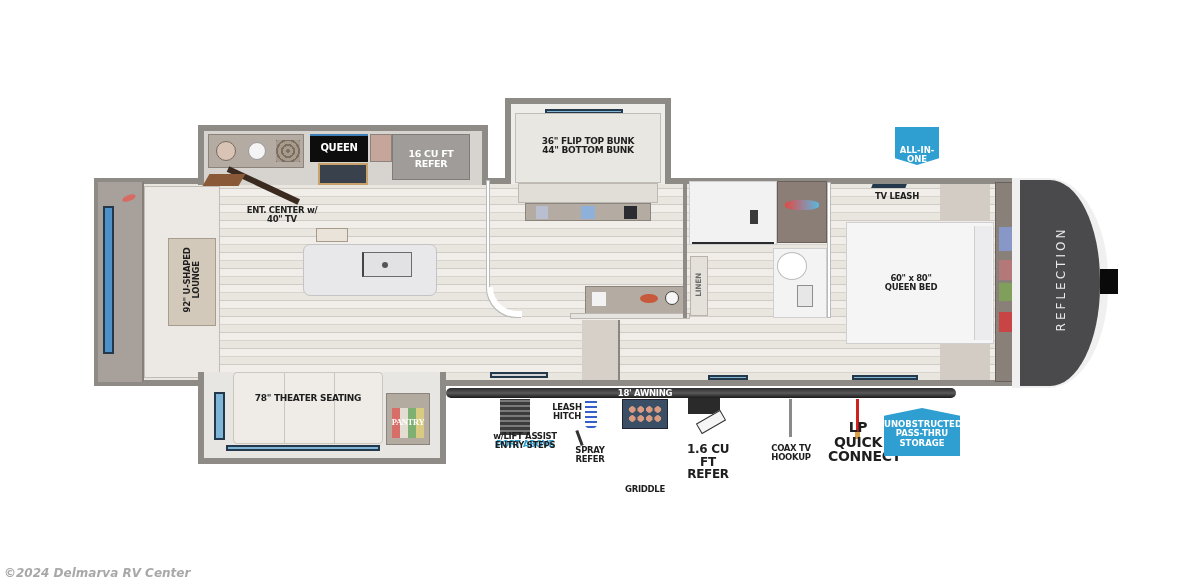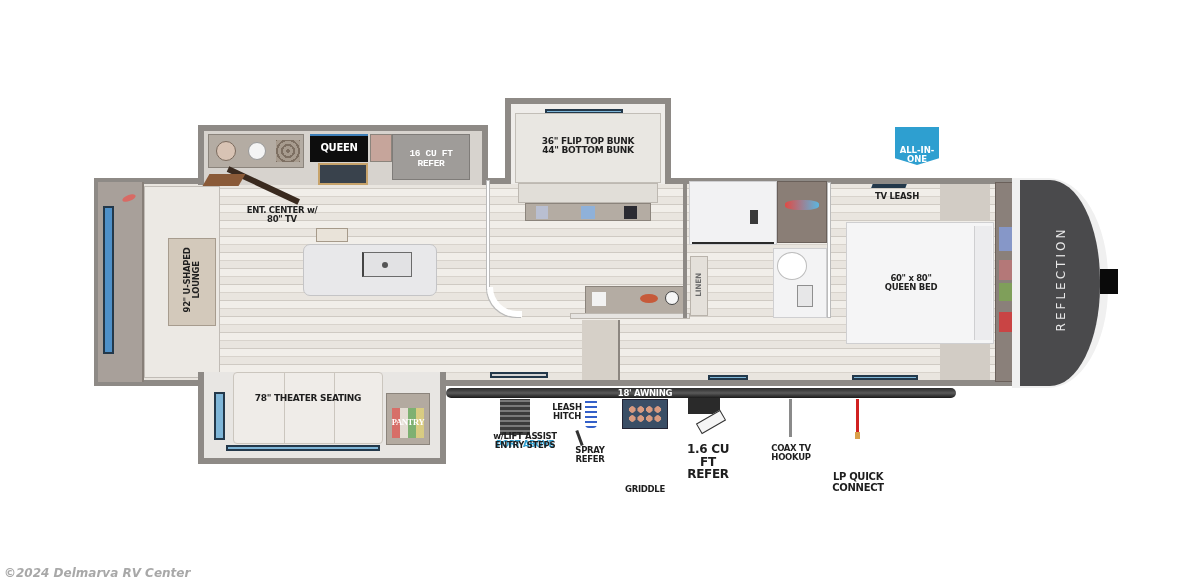--- a/index.html
+++ b/index.html
@@ -30,27 +30,27 @@
   <div class="abs" style="left:216px;top:141px;width:20px;height:20px;border-radius:50%;background:#d8c3b4;border:1px solid #7a6a5d;"></div>
   <div class="abs" style="left:248px;top:142px;width:18px;height:18px;border-radius:50%;background:#f4f4f4;border:1px solid #999;"></div>
   <div class="abs" style="left:276px;top:140px;width:24px;height:22px;background:repeating-radial-gradient(circle,#7d6f62 0 2px,#a79b8e 2px 5px);"></div>
 
   <div class="abs" style="left:310px;top:134px;width:58px;height:28px;background:#0d0d0d;border-top:2px solid #3e7fb8;"></div>
   <div class="lbl" style="left:310px;top:143px;width:58px;font-size:10px;color:#ffffff;">QUEEN</div>
   <div class="abs" style="left:318px;top:163px;width:50px;height:22px;background:#39424c;border:2px solid #c7a36b;"></div>
   <div class="abs cab" style="left:370px;top:134px;width:22px;height:28px;background:#c6a59b;"></div>
 
   <div class="abs" style="left:392px;top:134px;width:78px;height:46px;background:#9f9c99;border:1px solid #7f7c79;"></div>
-  <div class="lbl" style="left:392px;top:149px;width:78px;font-size:9.5px;color:#ffffff;font-family:Liberation Mono, monospace;">16 CU FT
+  <div class="lbl" style="left:392px;top:149px;width:78px;font-size:9.5px;color:#ffffff;">16 CU FT
 REFER</div>
 
   <div class="abs" style="left:228px;top:166px;width:78px;height:6px;background:#3a2a1f;transform:rotate(25deg);transform-origin:left center;"></div>
   <div class="abs" style="left:206px;top:174px;width:36px;height:12px;background:#8a5a38;transform:skewX(-30deg);"></div>
   <div class="lbl" style="left:232px;top:206px;width:100px;font-size:8.5px;">ENT. CENTER w/
-80" TV</div>
+40" TV</div>
 
   <div class="abs wall" style="left:505px;top:98px;width:166px;height:86px;"></div>
   <div class="abs" style="left:511px;top:104px;width:154px;height:80px;background:#efedea;"></div>
   <div class="abs window" style="left:545px;top:109px;width:78px;height:5px;"></div>
   <div class="abs" style="left:515px;top:113px;width:146px;height:70px;background:#e9e7e2;border:1px solid #c2beb7;"></div>
   <div class="abs" style="left:518px;top:183px;width:140px;height:20px;background:#e1ded8;border:1px solid #bdb8b1;"></div>
   <div class="lbl" style="left:515px;top:137px;width:146px;font-size:9px;">36" FLIP TOP BUNK
 44" BOTTOM BUNK</div>
   <div class="abs cab" style="left:525px;top:203px;width:126px;height:18px;"></div>
   <div class="abs" style="left:536px;top:206px;width:12px;height:13px;background:#b9bfd1;"></div>
@@ -151,21 +151,24 @@
   <div class="abs" style="left:697px;top:416px;width:28px;height:12px;background:#f5f5f5;border:1px solid #333;transform:rotate(-30deg);"></div>
   <div class="lbl" style="left:680px;top:443px;width:56px;font-size:12px;">1.6 CU FT
 REFER</div>
 
   <div class="abs" style="left:789px;top:399px;width:3px;height:38px;background:#8a8a8a;"></div>
   <div class="lbl" style="left:762px;top:444px;width:58px;font-size:8.5px;">COAX TV
 HOOKUP</div>
 
   <div class="abs" style="left:856px;top:399px;width:3px;height:36px;background:#d02020;"></div>
   <div class="abs" style="left:855px;top:432px;width:5px;height:7px;background:#d9a04a;"></div>
-  <div class="lbl" style="left:828px;top:472px;width:60px;font-size:10px;">LP QUICK
+  <div class="lbl" style="left:828px;top:420px;width:60px;font-size:14px;">LP QUICK
 CONNECT</div>
 
   <div class="badge" style="left:895px;top:127px;width:44px;height:38px;padding-top:19px;clip-path:polygon(0 0,100% 0,100% 82%,50% 100%,0 82%);">ALL-IN-ONE
 DOCKING
 STATION</div>
+  <div class="badge" style="left:884px;top:408px;width:76px;height:48px;padding-top:12px;clip-path:polygon(0 16%,50% 0,100% 16%,100% 100%,0 100%);">UNOBSTRUCTED
+PASS-THRU
+STORAGE</div>
 </div>
 
 <div class="abs" style="left:4px;top:566px;font-family:'DejaVu Sans',sans-serif;font-style:italic;font-weight:bold;font-size:12px;color:#a8a8a8;">©2024 Delmarva RV Center</div>
 
 </body></html>

